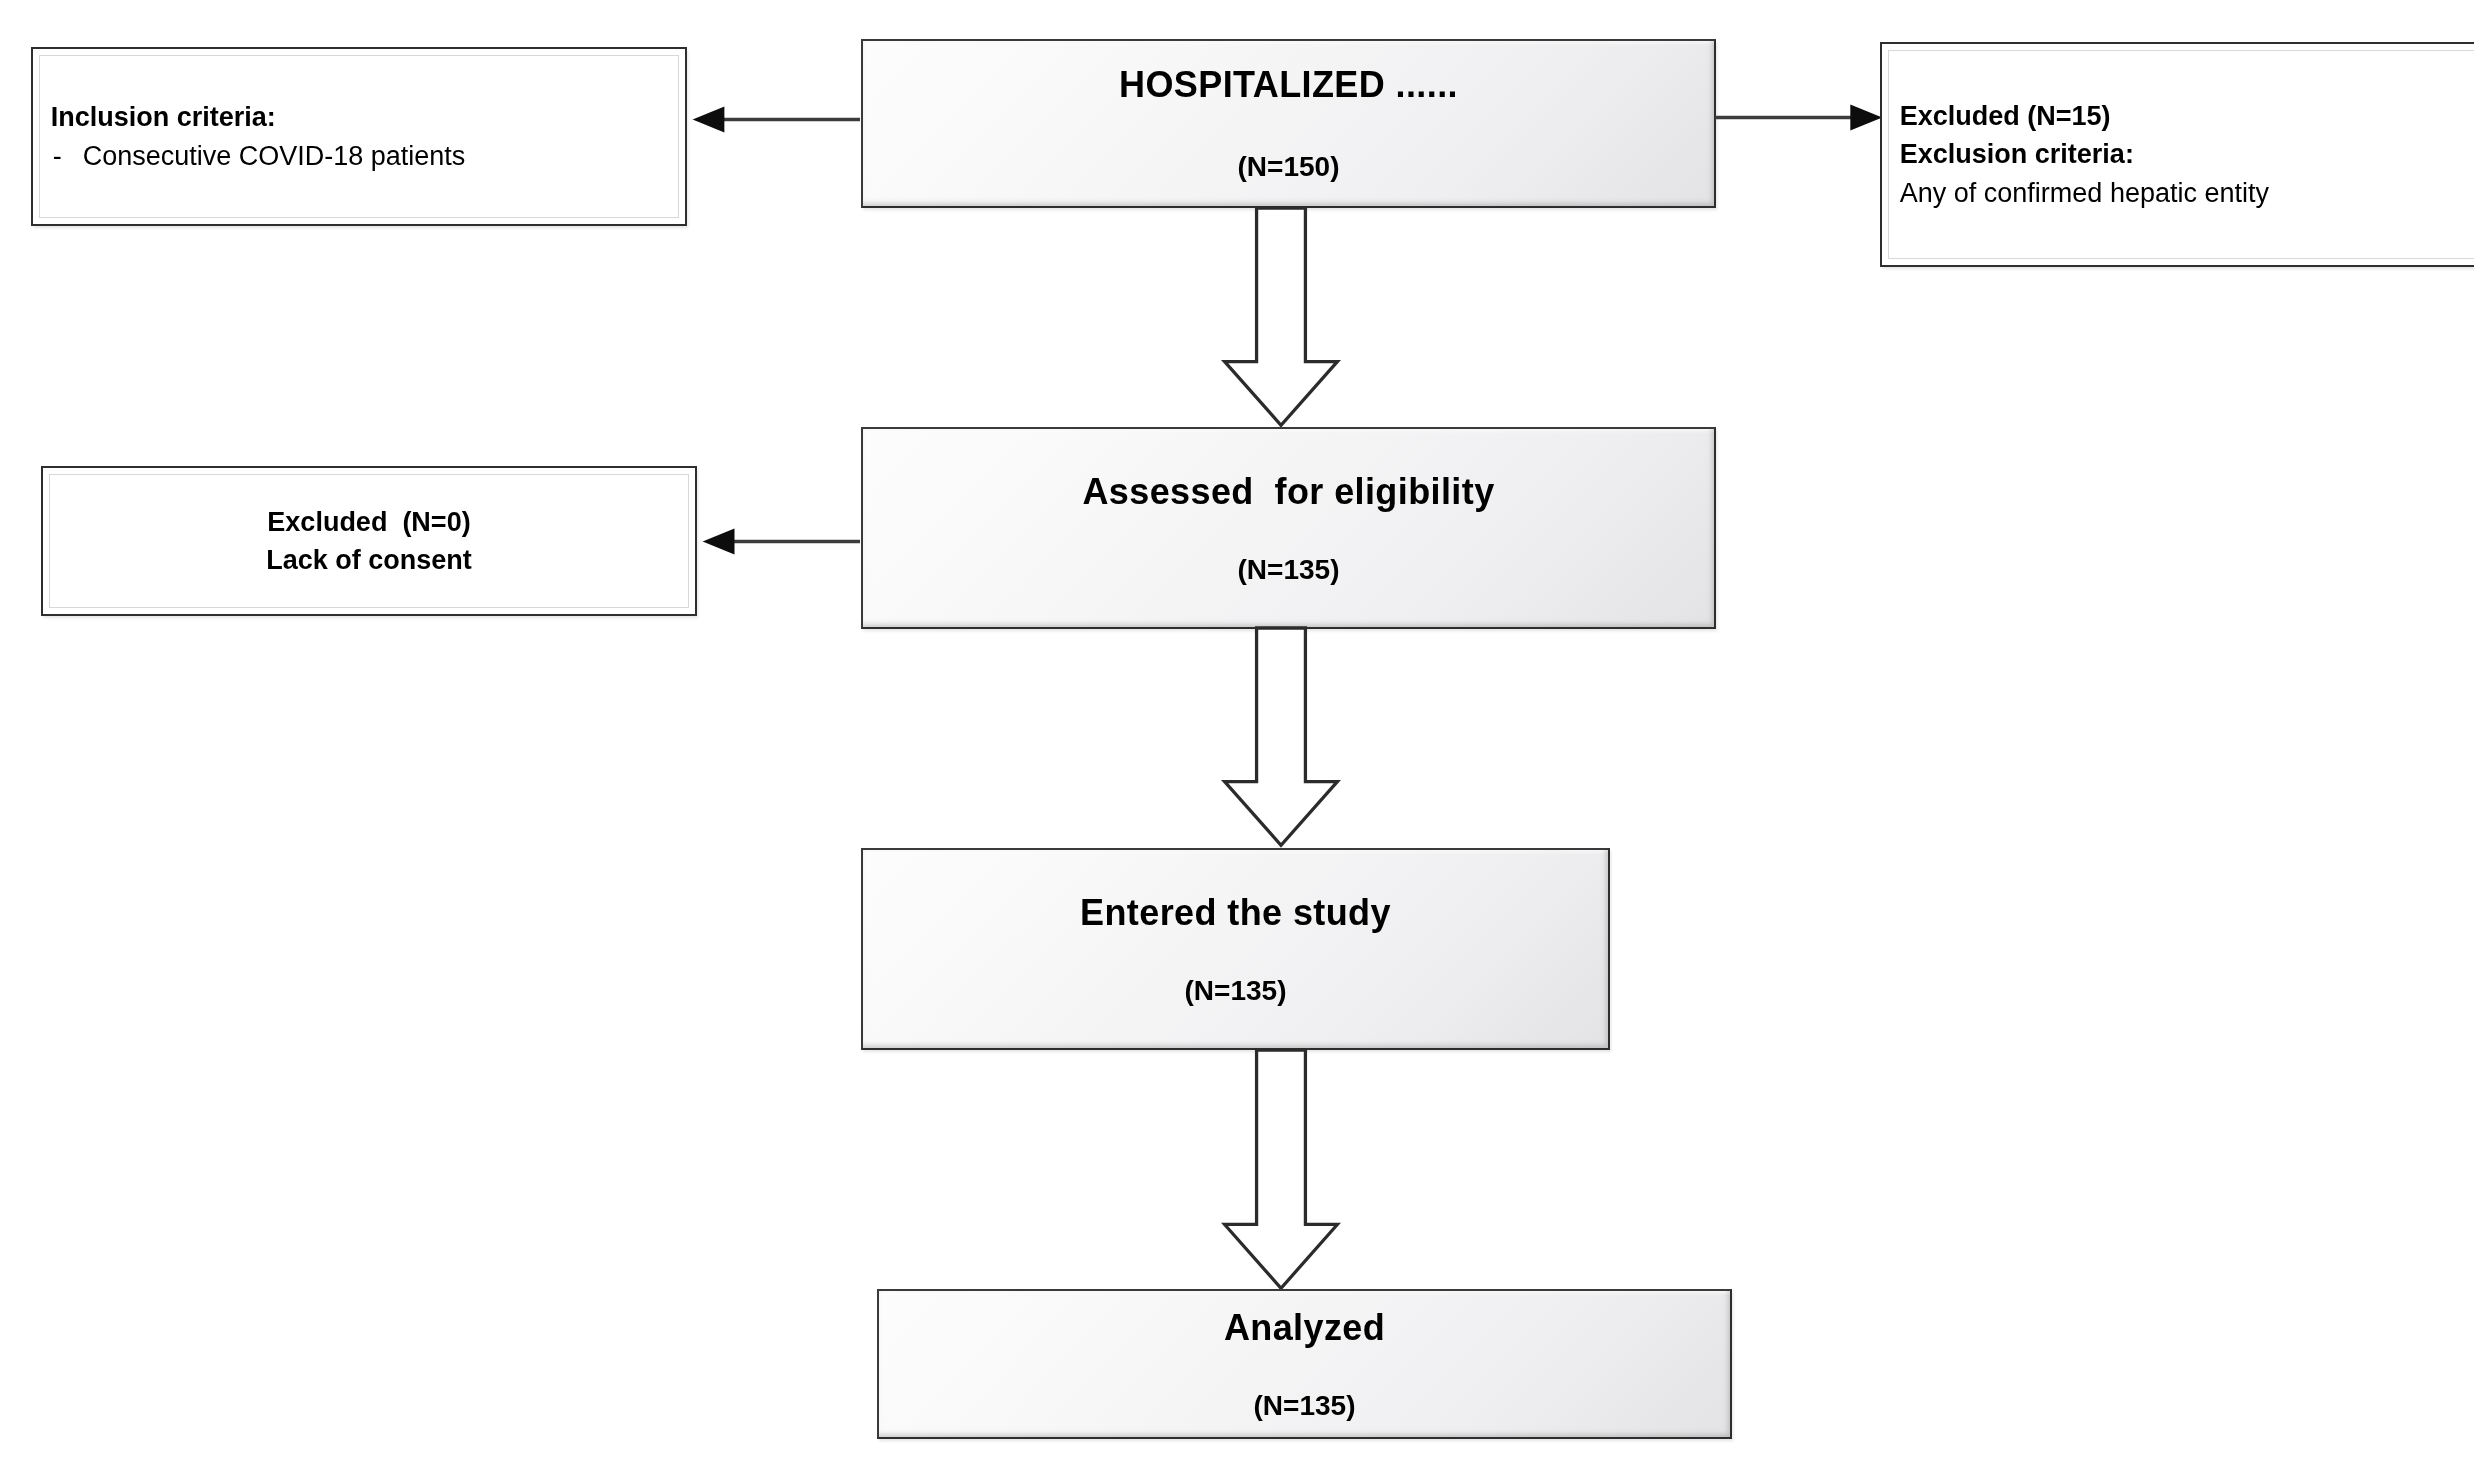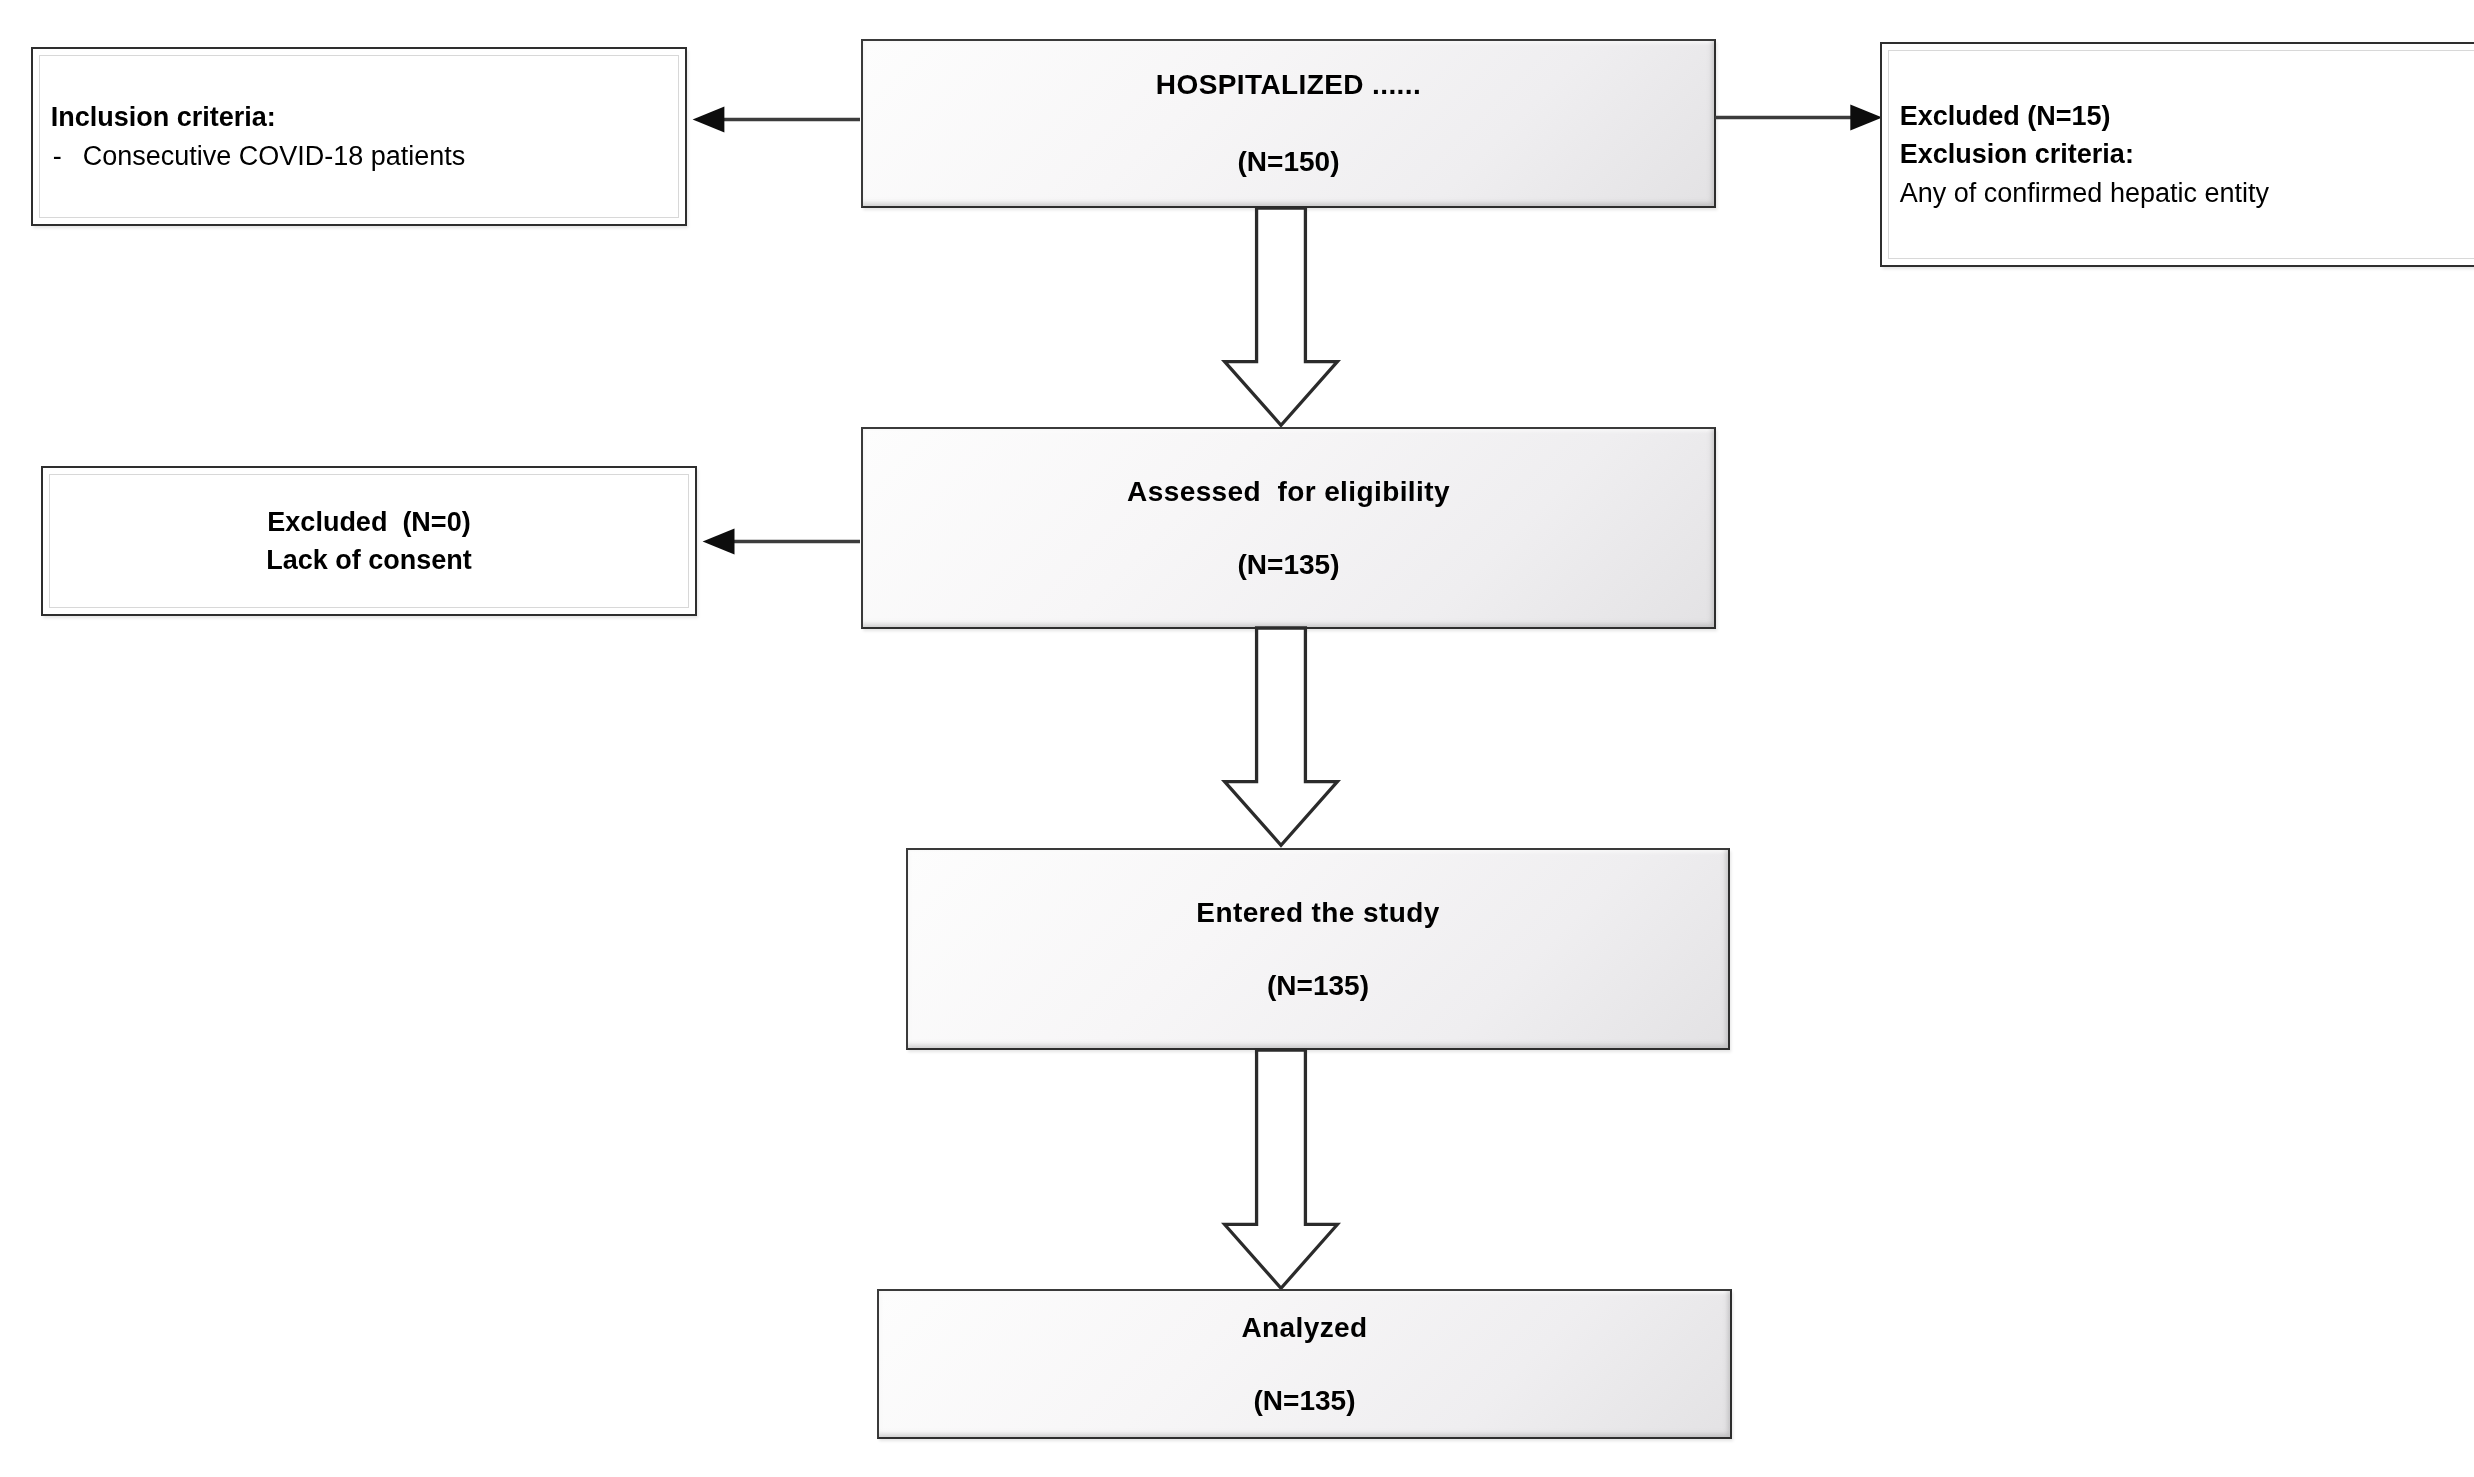--- a/index.html
+++ b/index.html
@@ -33,21 +33,21 @@
                 inset 1.9px 1.9px 3.7px rgba(255,255,255,0.9),
                 1.9px 2.8px 2.8px rgba(0,0,0,0.10);
     display: flex;
     flex-direction: column;
     align-items: center;
     justify-content: center;
     color: #000000;
   }
   .flow-title {
     font-weight: bold;
-    font-size: 28px;
+    font-size: 36px;
     letter-spacing: 0.4px;
     text-align: center;
     white-space: pre;
   }
   .flow-count {
     font-weight: bold;
     font-size: 28px;
     text-align: right;
   }
   .gap-lg { height: 45px; }
@@ -169,21 +169,21 @@
     <div class="gap-md"></div>
     <div class="flow-count">(N=135)</div>
   </div>
 
   <div class="block-arrow" style="left:1219px; top:628px; width:124px; height:221px;">
     <svg viewBox="0 0 132 236" preserveAspectRatio="none">
       <polygon points="40,0 92,0 92,164 126,164 66,232 6,164 40,164" fill="#ffffff" stroke="#2b2b2b" stroke-width="3.5" stroke-linejoin="miter"></polygon>
     </svg>
   </div>
 
-  <div class="flow-box" style="left:906px; top:848px; width:824px; height:202px;">
+  <div class="flow-box" style="left:861px; top:848px; width:749px; height:202px;">
     <div class="flow-title">Entered the study</div>
     <div class="gap-md"></div>
     <div class="flow-count">(N=135)</div>
   </div>
 
   <div class="block-arrow" style="left:1219px; top:1050px; width:124px; height:242px;">
     <svg viewBox="0 0 132 258" preserveAspectRatio="none">
       <polygon points="40,0 92,0 92,186 126,186 66,254 6,186 40,186" fill="#ffffff" stroke="#2b2b2b" stroke-width="3.5" stroke-linejoin="miter"></polygon>
     </svg>
   </div>

